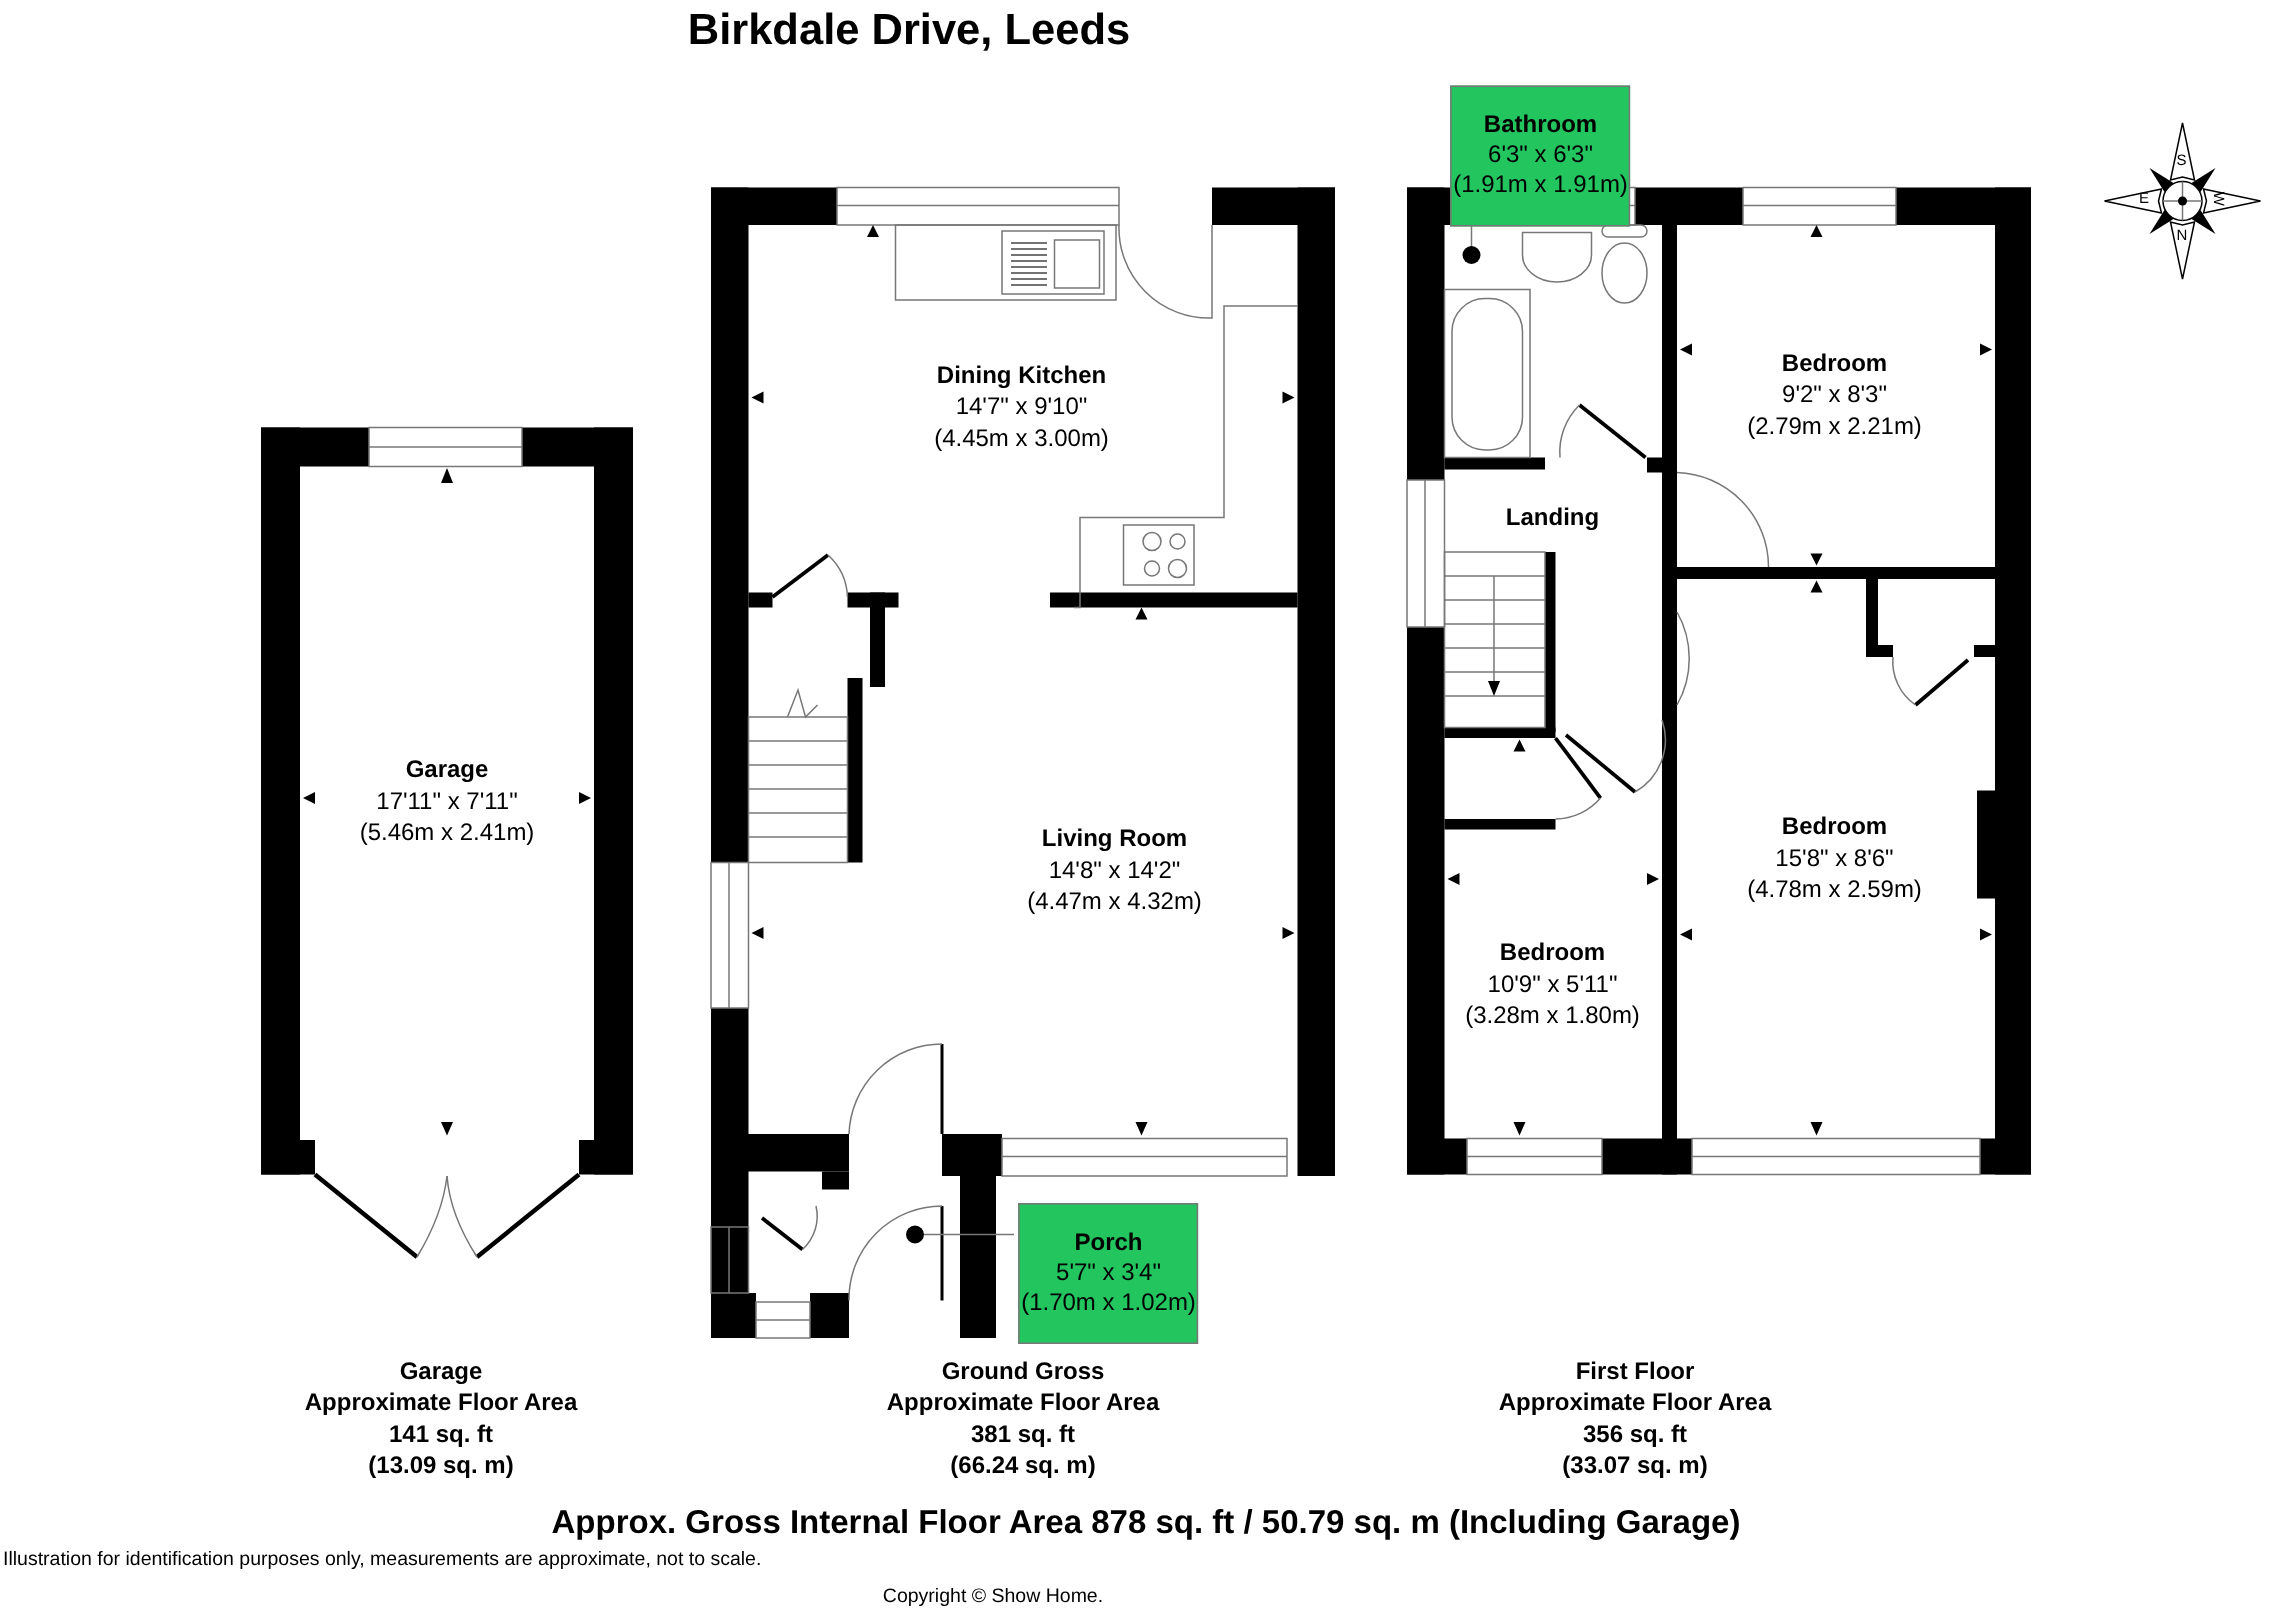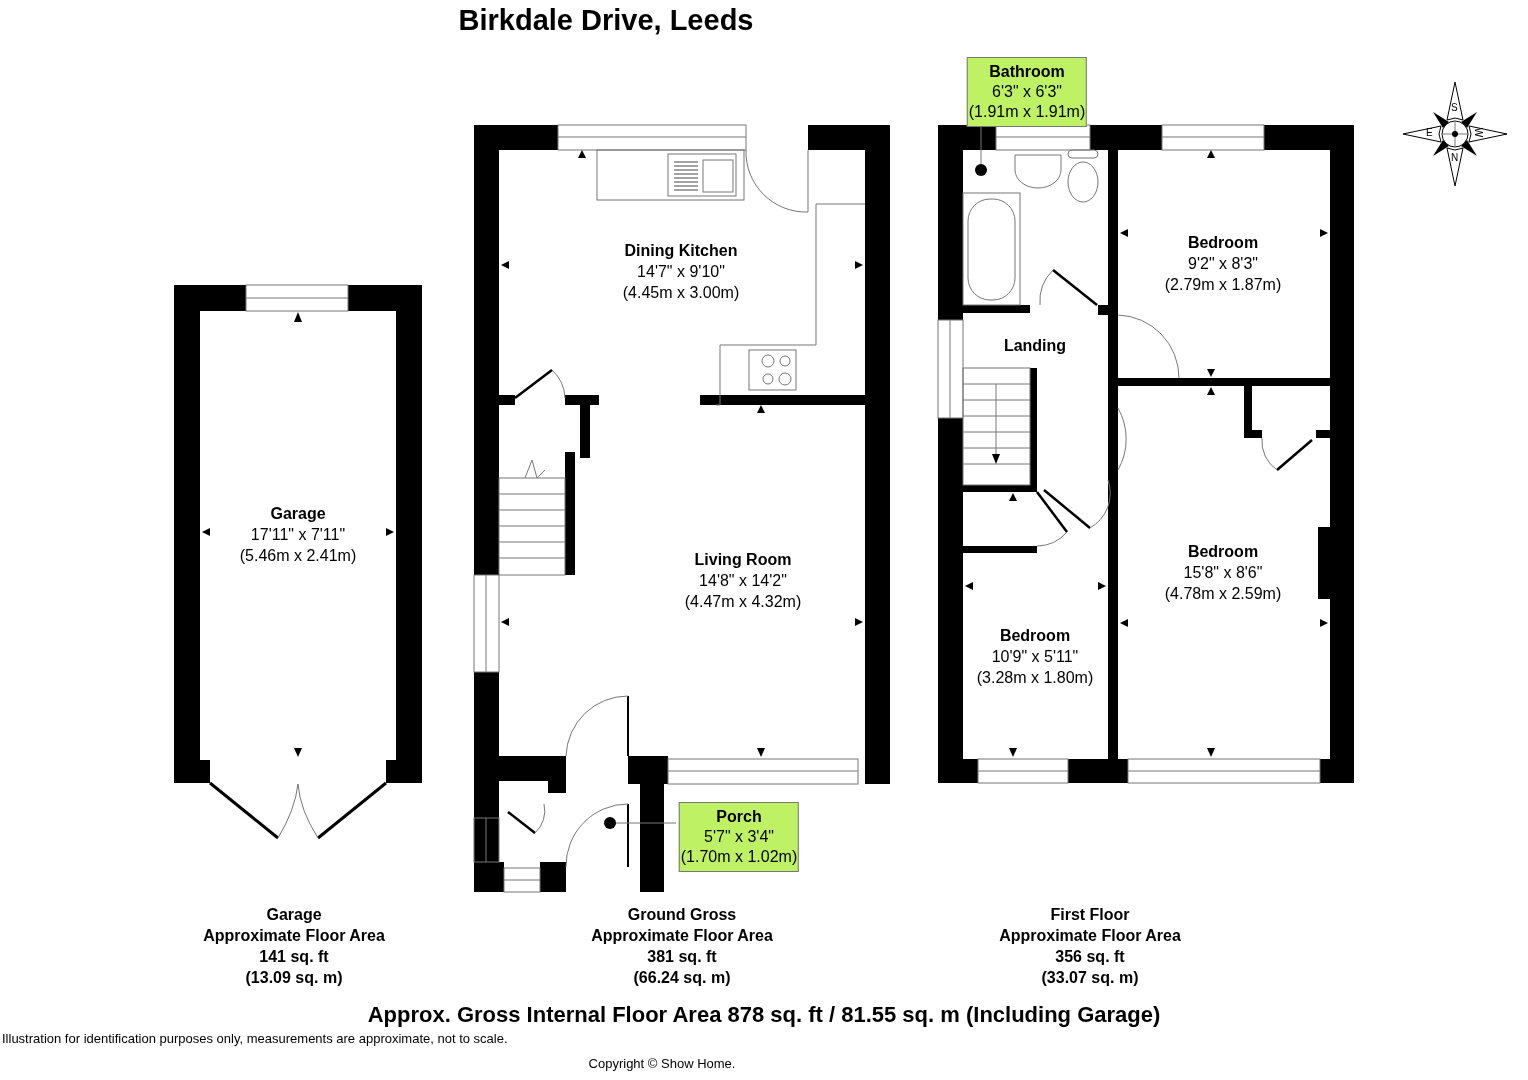--- a/index.html
+++ b/index.html
@@ -1,21 +1,21 @@
 <!DOCTYPE html>
 <html><head>
 <meta charset="utf-8">
 <style>
   html, body { margin:0; padding:0; background:#ffffff; }
   body { width:1528px; height:1080px; position:relative; overflow:hidden; font-family:"Liberation Sans", sans-serif; color:#000; }
   #plan { position:absolute; left:0; top:0; width:1528px; height:1080px; }
   .title { position:absolute; left:0; width:1212px; top:4px; text-align:center; font-size:29px; font-weight:bold; }
   .room { position:absolute; text-align:center; font-size:16px; line-height:21px; transform:translateX(-50%); white-space:nowrap; }
   .room .nm { font-weight:bold; }
-  .room.box { background:#bef264; border:1px solid #777; padding:4px 1px; line-height:20px; }
+  .room.box { background:#22c55e; border:1px solid #777; padding:16px 1px; line-height:20px; }
   .floor-lbl { position:absolute; text-align:center; font-weight:bold; font-size:16px; line-height:21px; transform:translateX(-50%); white-space:nowrap; }
   .gross { position:absolute; left:0; width:1528px; top:1002px; text-align:center; font-weight:bold; font-size:22px; }
   .disc { position:absolute; left:2px; width:1528px; top:1031px; text-align:left; font-size:13px; }
   .copy { position:absolute; left:0; width:1324px; top:1056px; text-align:center; font-size:13px; }
 </style>
 </head>
 <body>
 
 <div class="title">Birkdale Drive, Leeds</div>
 
@@ -259,21 +259,21 @@
   <div class="nm">Bathroom</div>
   <div>6'3" x 6'3"</div>
   <div>(1.91m x 1.91m)</div>
 </div>
 <div class="room" style="left:1035px;top:335px;">
   <div class="nm">Landing</div>
 </div>
 <div class="room" style="left:1223px;top:232px;">
   <div class="nm">Bedroom</div>
   <div>9'2" x 8'3"</div>
-  <div>(2.79m x 1.87m)</div>
+  <div>(2.79m x 2.21m)</div>
 </div>
 <div class="room" style="left:1223px;top:541px;">
   <div class="nm">Bedroom</div>
   <div>15'8" x 8'6"</div>
   <div>(4.78m x 2.59m)</div>
 </div>
 <div class="room" style="left:1035px;top:625px;">
   <div class="nm">Bedroom</div>
   <div>10'9" x 5'11"</div>
   <div>(3.28m x 1.80m)</div>
@@ -291,15 +291,15 @@
   <div>381 sq. ft</div>
   <div>(66.24 sq. m)</div>
 </div>
 <div class="floor-lbl" style="left:1090px;top:904px;">
   <div>First Floor</div>
   <div>Approximate Floor Area</div>
   <div>356 sq. ft</div>
   <div>(33.07 sq. m)</div>
 </div>
 
-<div class="gross">Approx. Gross Internal Floor Area 878 sq. ft / 81.55 sq. m (Including Garage)</div>
+<div class="gross">Approx. Gross Internal Floor Area 878 sq. ft / 50.79 sq. m (Including Garage)</div>
 <div class="disc">Illustration for identification purposes only, measurements are approximate, not to scale.</div>
 <div class="copy">Copyright © Show Home.</div>
 
 </body></html>

